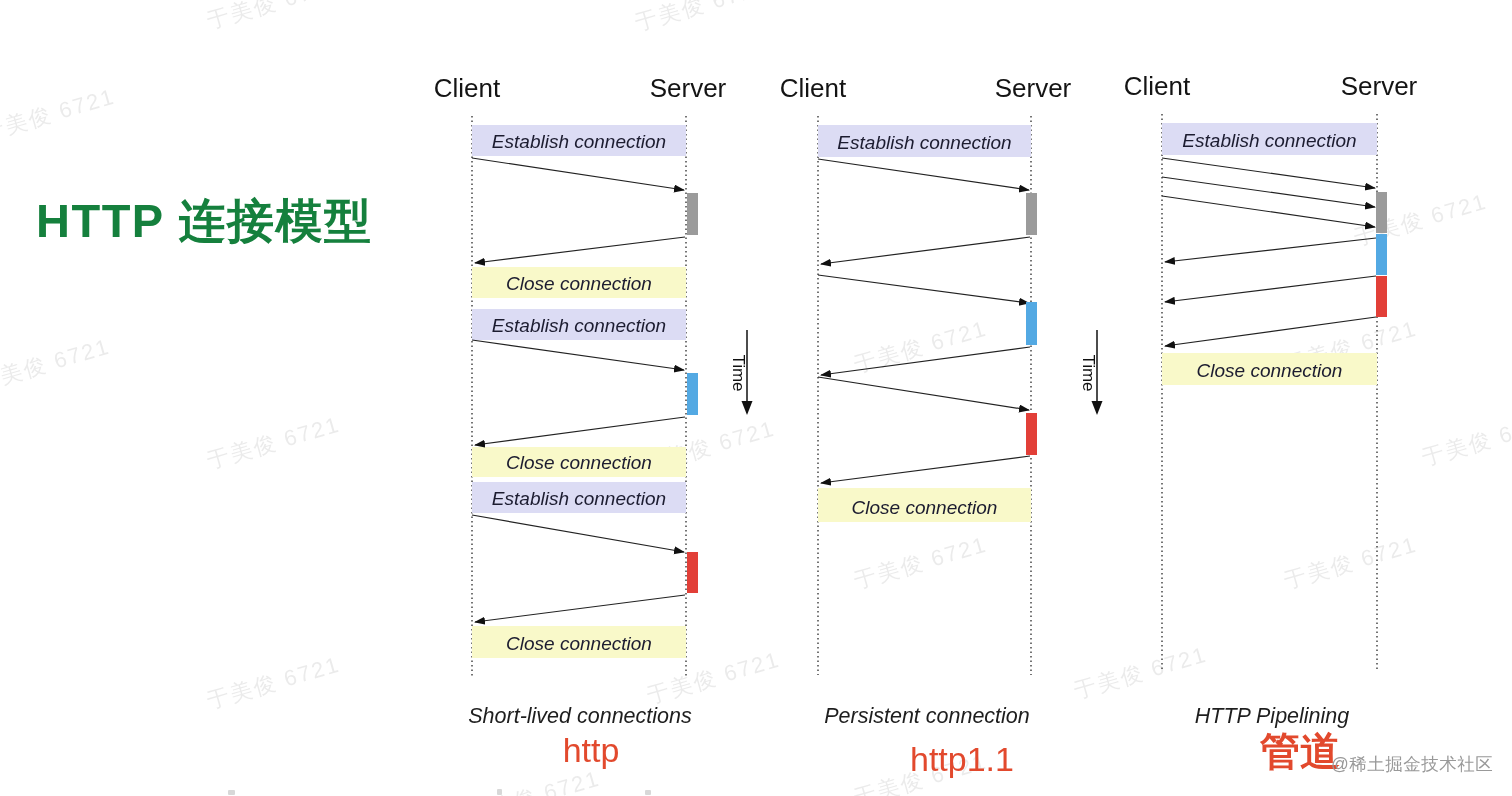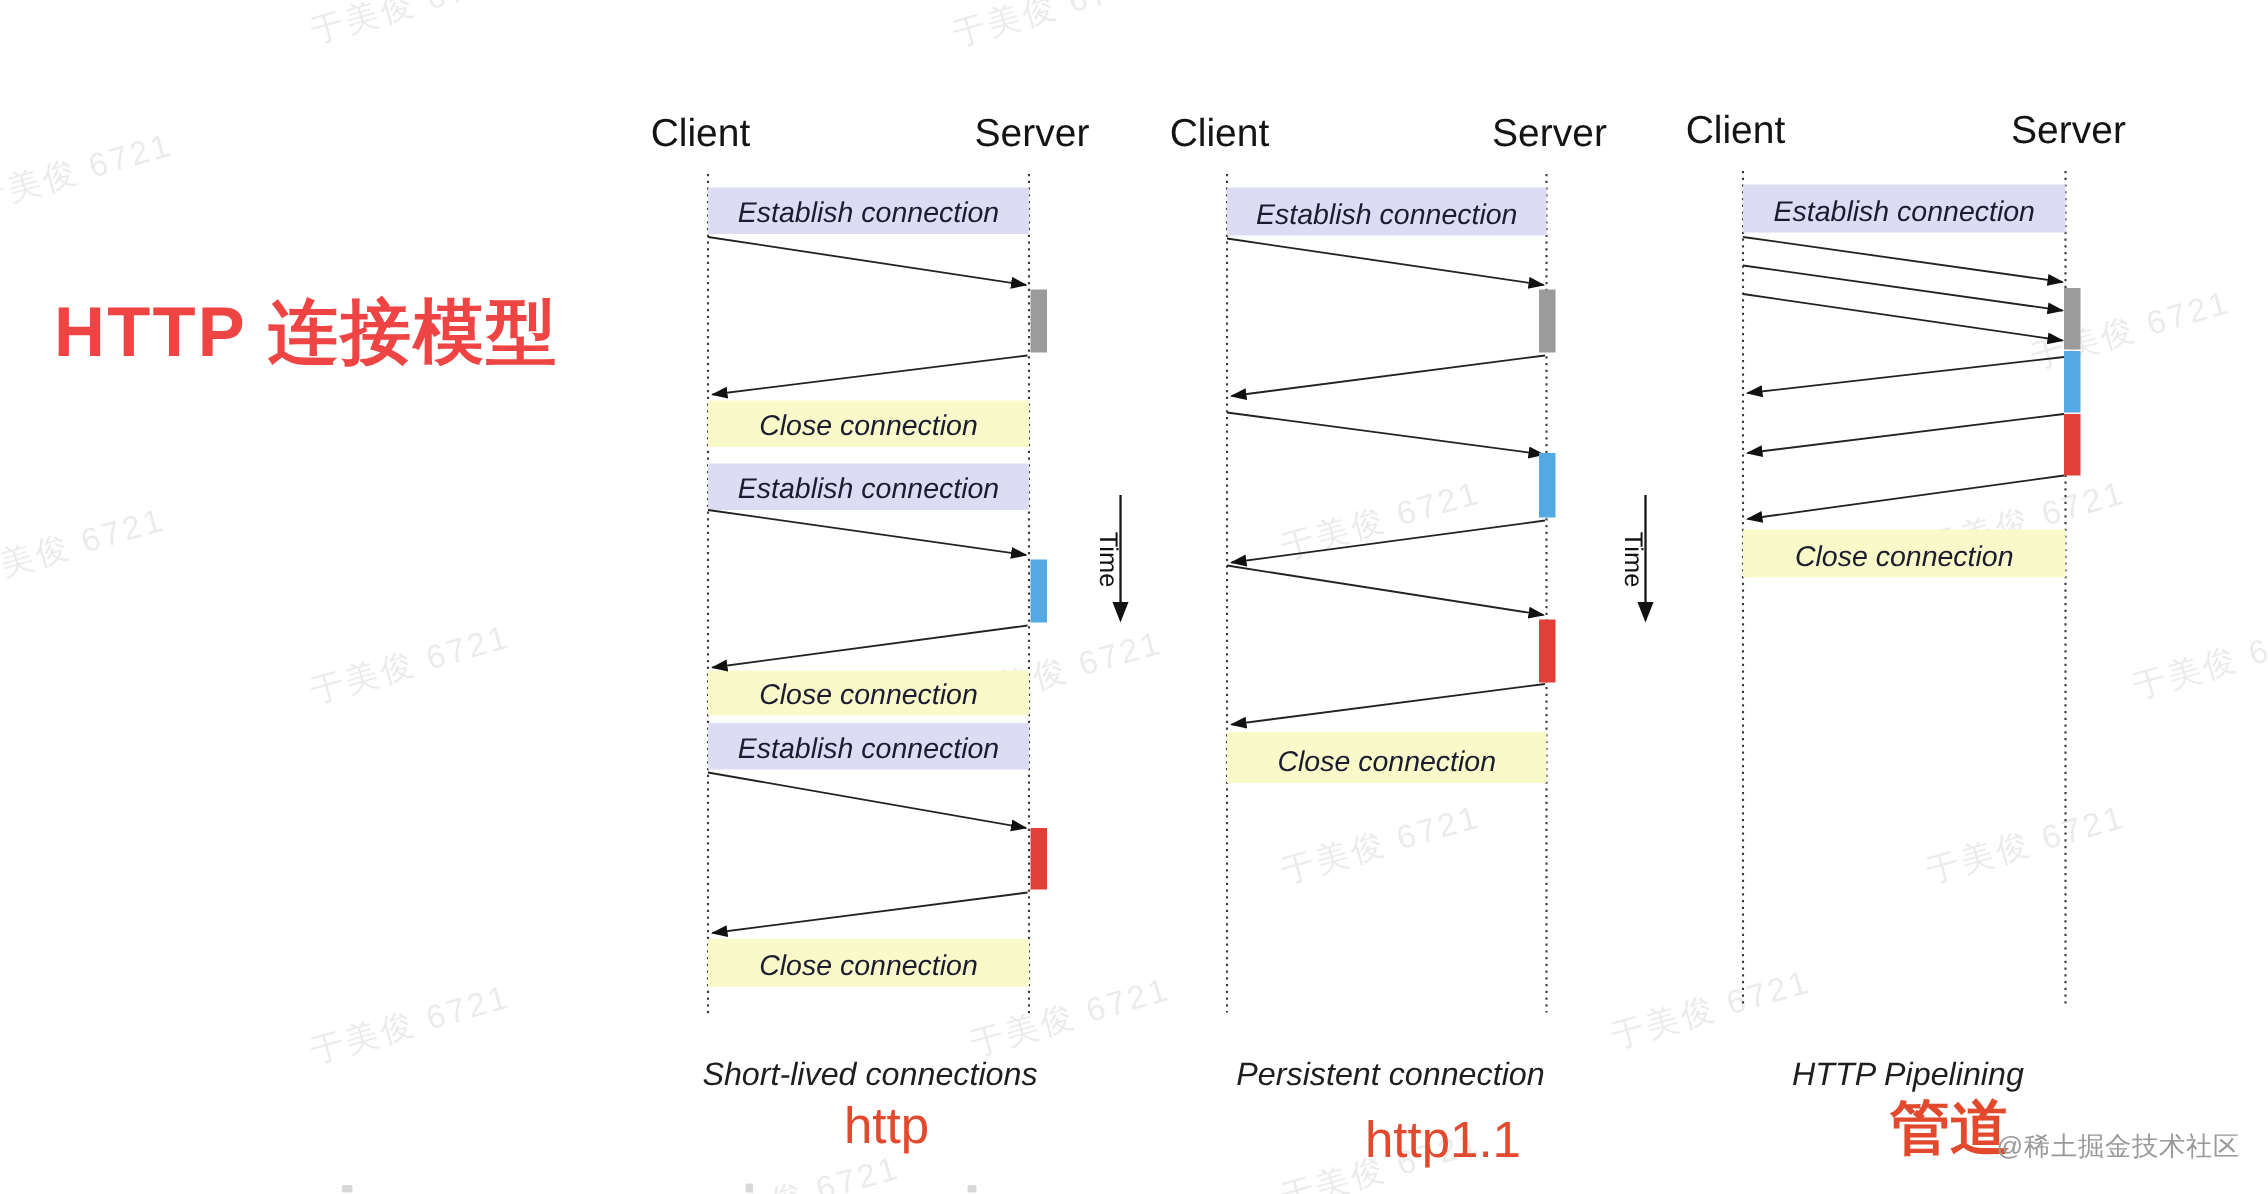--- a/index.html
+++ b/index.html
@@ -3,21 +3,21 @@
 <meta charset="utf-8">
 <style>
   html,body{margin:0;padding:0;background:#ffffff;}
   .slide{
     position:relative;width:1512px;height:796px;background:#ffffff;
     overflow:hidden;font-family:"Liberation Sans",sans-serif;
   }
   .chapter-row{position:absolute;left:44px;top:40px;display:flex;align-items:baseline;gap:16px;}
   .chapter-num{font-size:44px;font-weight:700;color:#4f4f4f;letter-spacing:1px;}
   .chapter-title{font-size:41px;font-weight:700;color:#3b7cf7;letter-spacing:1px;}
-  .page-title{position:absolute;left:36px;top:190px;font-size:47px;font-weight:700;color:#ef4444;letter-spacing:1.5px;white-space:nowrap;}
+  .page-title{position:absolute;left:36px;top:190px;font-size:47px;font-weight:700;color:#15803d;letter-spacing:1.5px;white-space:nowrap;}
   svg{position:absolute;left:0;top:0;}
   .hdr{font-size:26px;fill:#141414;}
   .lifeline{stroke:#3a3a3a;stroke-width:1.4;stroke-dasharray:1.5 3;}
   .bandtext{font-size:19px;font-style:italic;fill:#1c1c30;}
   .arrow{stroke:#222;stroke-width:1.2;}
   .tline{stroke:#111;stroke-width:1.5;}
   .caption{font-size:21.5px;font-style:italic;fill:#1e1e1e;}
   .timetext{font-size:17px;fill:#111;}
   .wm{
     position:absolute;white-space:nowrap;font-size:22px;color:rgba(60,60,60,0.10);

